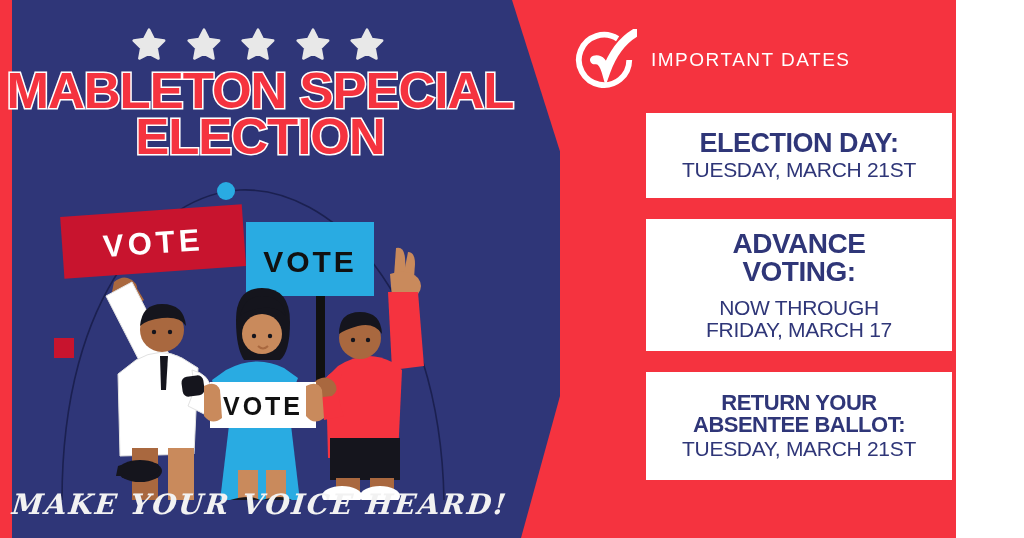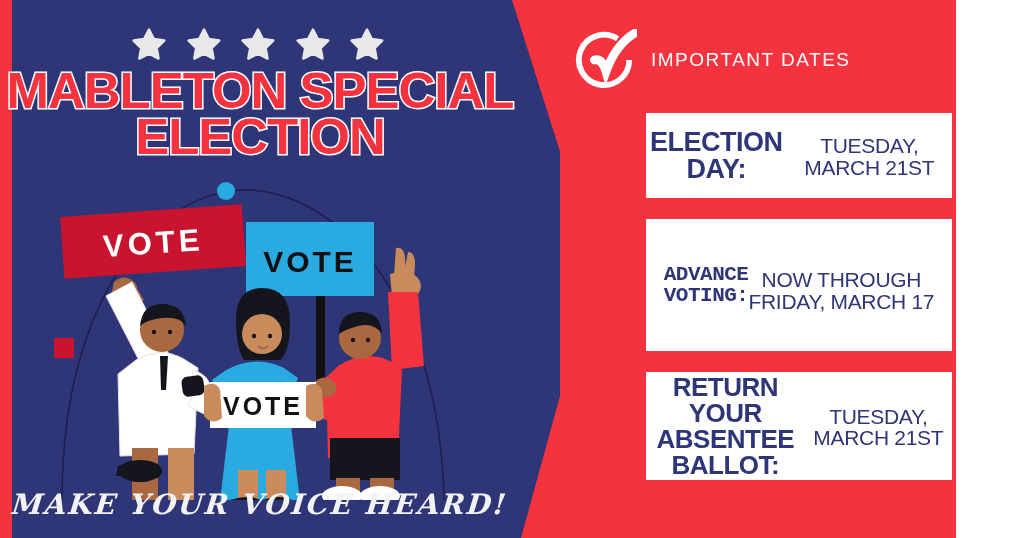--- a/index.html
+++ b/index.html
@@ -55,39 +55,39 @@
     position:absolute;left:575px;top:30px;width:400px;height:60px;
     display:flex;align-items:center;gap:14px;
   }
   .check-icon{width:62px;height:62px;flex:0 0 auto;}
   .header-title{
     color:#ffffff;font-size:19px;letter-spacing:1.5px;font-weight:400;
     white-space:nowrap;
   }
   .date-box{
     position:absolute;left:646px;width:306px;background:#ffffff;
-    display:flex;flex-direction:row;align-items:center;justify-content:center;
+    display:flex;flex-direction:column;align-items:center;justify-content:center;
     text-align:center;color:#2f3678;
   }
   #box0{top:113px;height:85px;}
   #box1{top:219px;height:132px;}
   #box2{top:372px;height:108px;}
   .box-title{
     font-weight:bold;line-height:1.0;letter-spacing:-0.5px;
     display:block;
   }
   .box-sub{
     font-weight:normal;line-height:1.02;letter-spacing:-0.3px;
     display:block;
   }
   #box0 .box-title{font-size:27px;}
   #box0 .box-sub{font-size:21px;margin-top:2px;}
-  #box1 .box-title{font-size:21px;font-family:Liberation Mono, monospace;}
+  #box1 .box-title{font-size:28px;}
   #box1 .box-sub{font-size:21px;margin-top:11px;}
-  #box2 .box-title{font-size:26px;}
+  #box2 .box-title{font-size:22px;}
   #box2 .box-sub{font-size:21px;margin-top:2px;}
 </style>
 </head>
 <body>
 
 <div id="poster">
 
   <div class="navy-panel"></div>
   <div class="red-stripe"></div>
 

